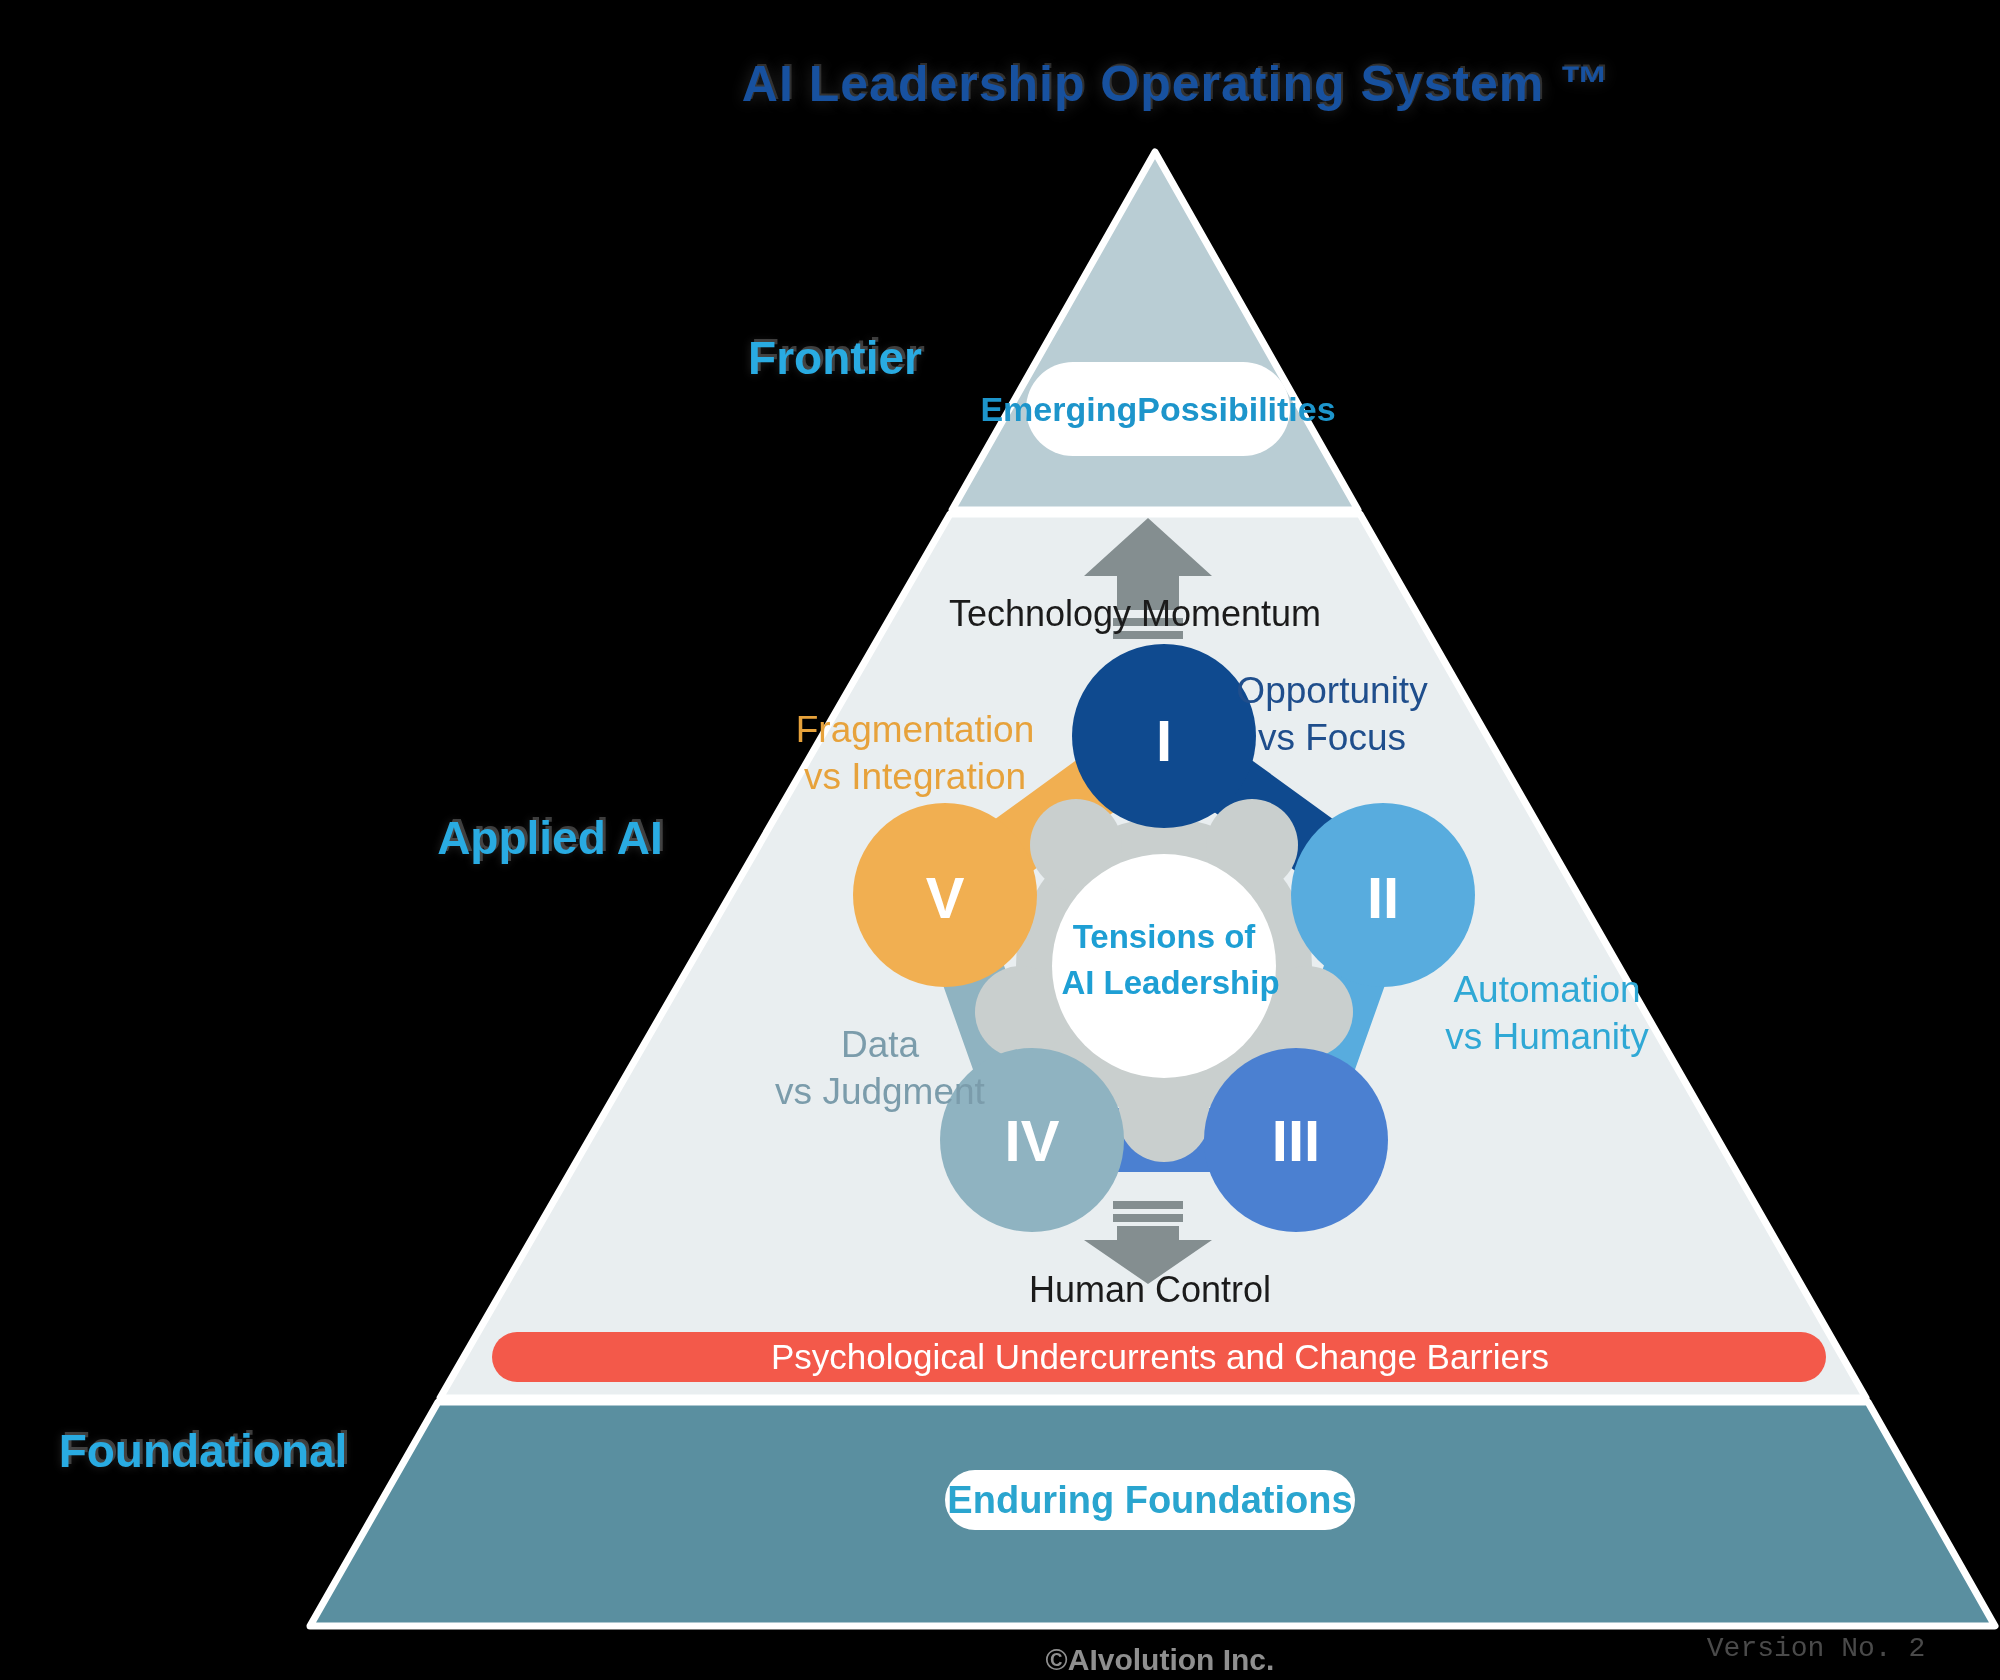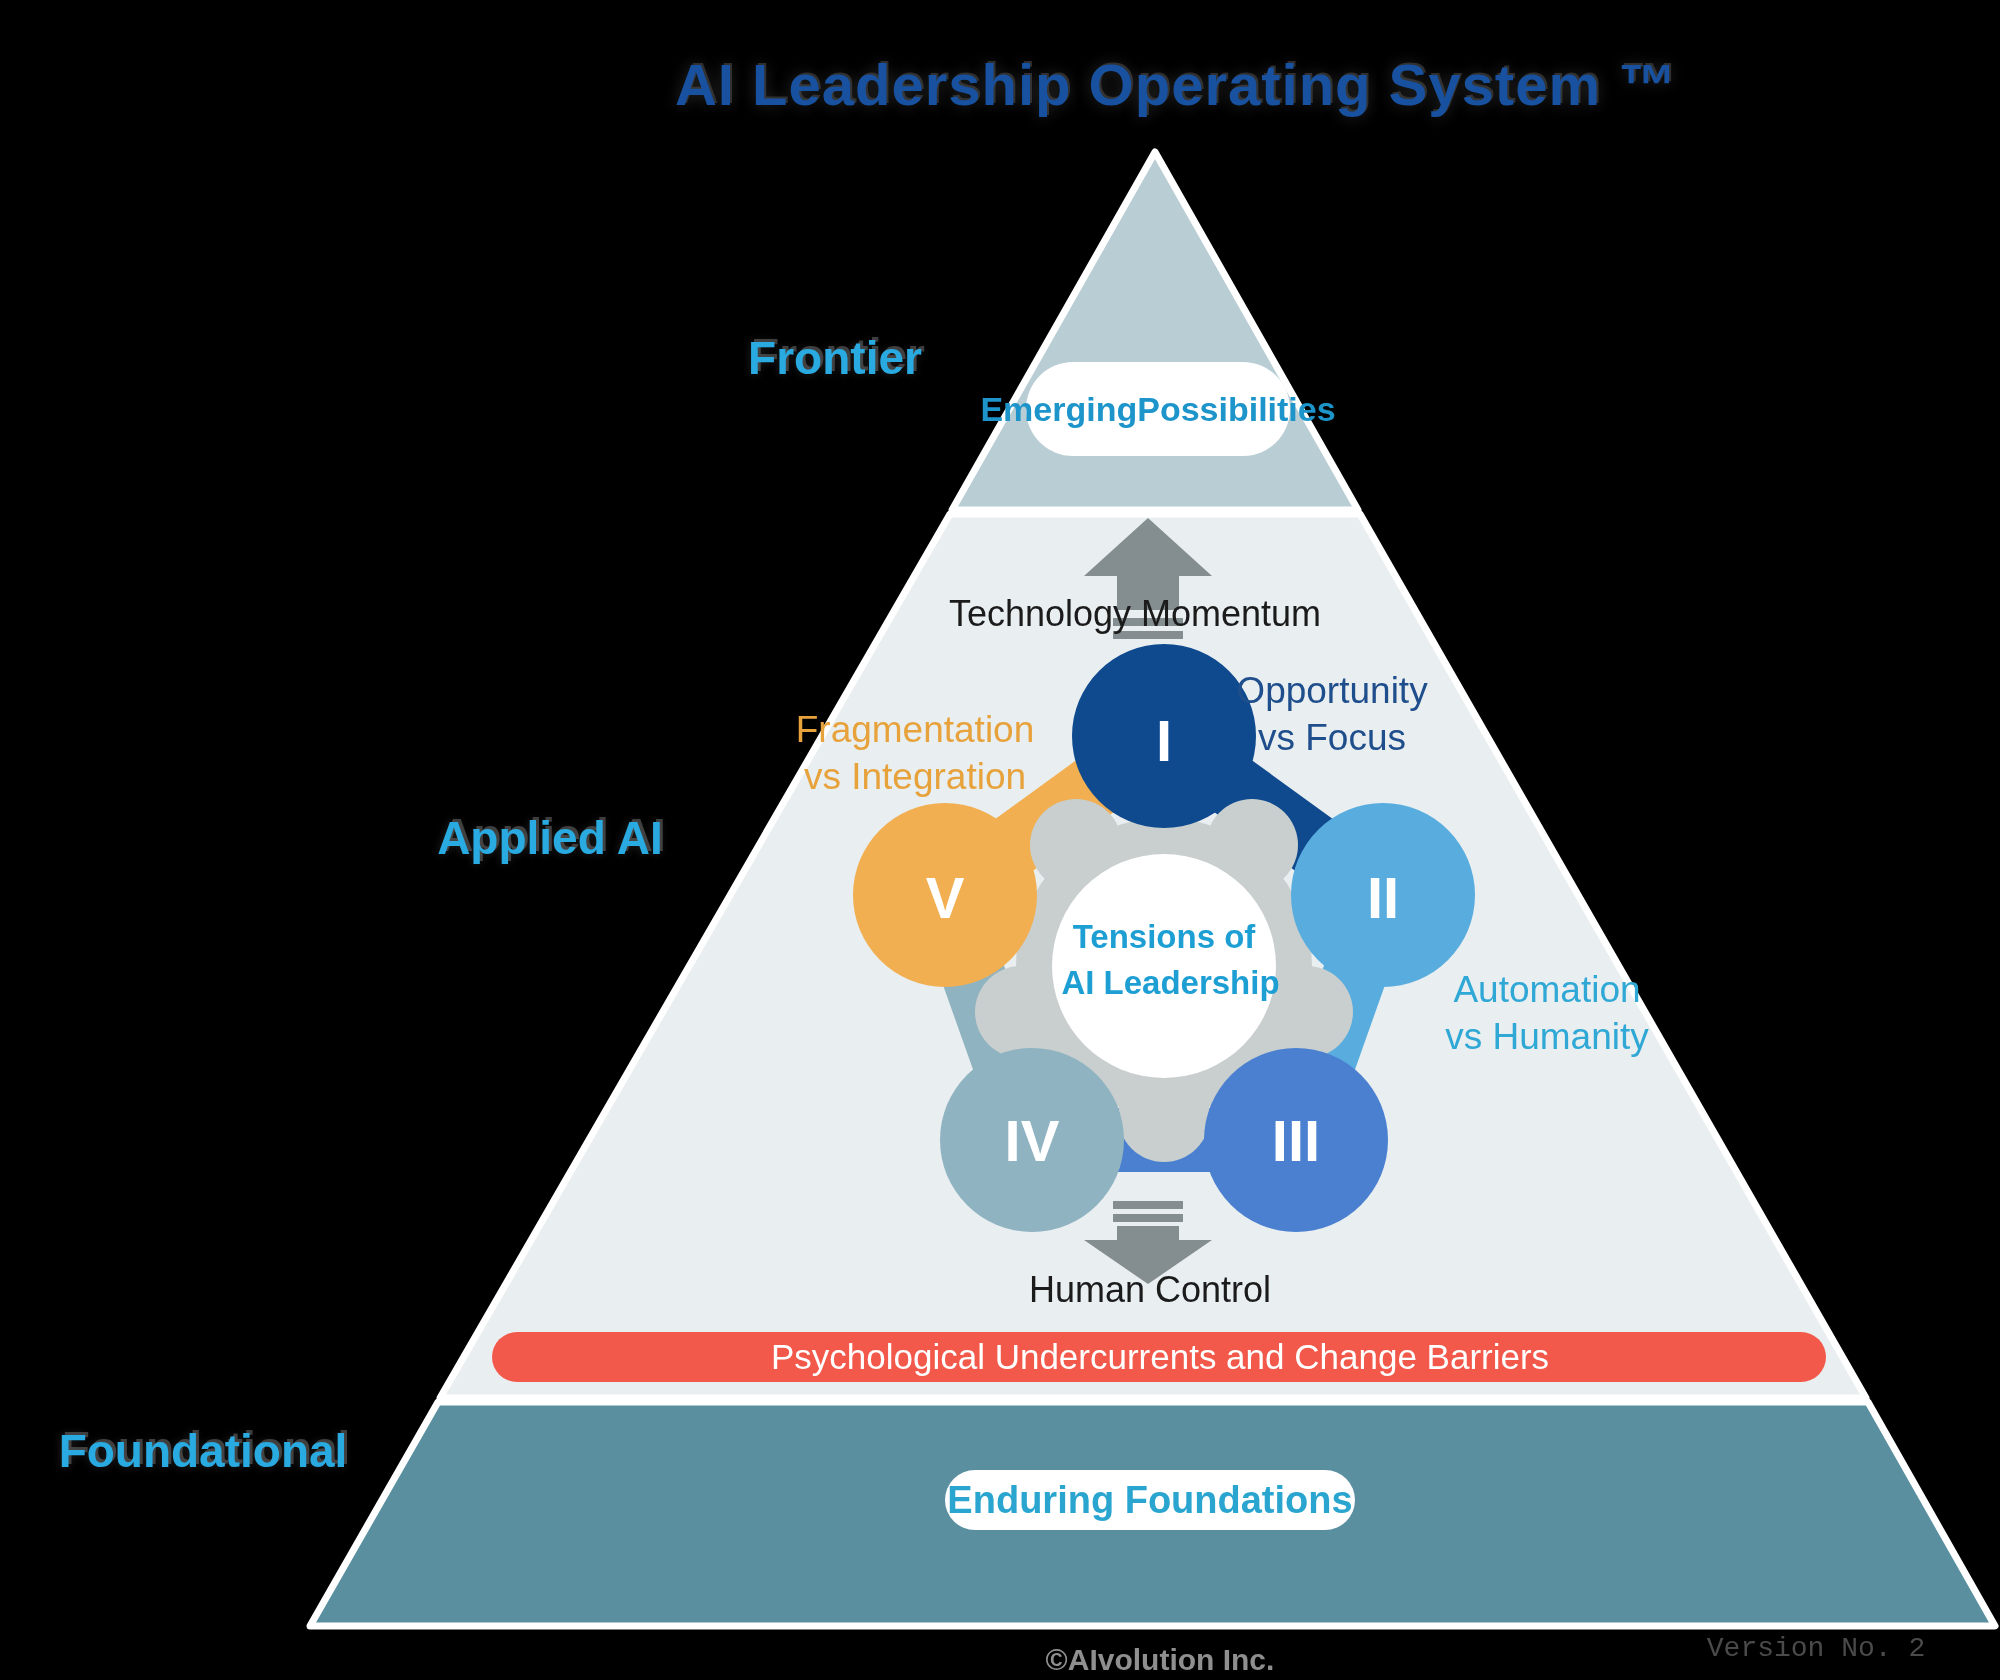--- a/index.html
+++ b/index.html
@@ -3,21 +3,21 @@
 <meta charset="utf-8">
 <style>
   html,body { margin:0; padding:0; background:#000; }
   .canvas {
     position:relative; width:2000px; height:1680px; background:#000;
     font-family:"Liberation Sans", sans-serif; overflow:hidden;
   }
   .canvas svg { position:absolute; left:0; top:0; }
   .abs { position:absolute; transform:translate(-50%,-50%); }
   .title {
-    color:#17519F; font-size:58px; font-weight:bold; letter-spacing:1px; white-space:nowrap;
+    color:#17519F; font-size:50px; font-weight:bold; letter-spacing:1px; white-space:nowrap;
     text-shadow: 2px -2px 0 rgba(95,95,95,0.45), 0 0 16px rgba(120,120,120,0.35);
   }
   .layer-label {
     font-size:46px; font-weight:bold; color:#29ABE2; white-space:nowrap;
     text-shadow: 3px -3px 0 rgba(110,110,110,0.55), 0 0 10px rgba(110,110,110,0.35);
   }
   .flow-label { font-size:36px; color:#1b1b1b; white-space:nowrap; font-weight:500; }
   .tension-label { font-size:37px; line-height:1.28; text-align:center; white-space:nowrap; }
   .tension-label span { display:block; }
   .t1 { color:#1F4E8C; }
@@ -104,20 +104,24 @@
   <div class="abs flow-label" style="left:1150px; top:1290px;">Human Control</div>
 
   <div class="abs tension-label t2" style="left:1547px; top:1013px;">
     <span>Automation</span>
     <span>vs Humanity</span>
   </div>
   <div class="abs tension-label t1" style="left:1332px; top:714px;">
     <span>Opportunity</span>
     <span>vs Focus</span>
   </div>
+  <div class="abs tension-label t4" style="left:880px; top:1068px;">
+    <span>Data</span>
+    <span>vs Judgment</span>
+  </div>
   <div class="abs tension-label t5" style="left:915px; top:753px;">
     <span>Fragmentation</span>
     <span>vs Integration</span>
   </div>
 
   <div class="abs numeral" style="left:1164px; top:740px;">I</div>
   <div class="abs numeral" style="left:1383px; top:897px;">II</div>
   <div class="abs numeral" style="left:1296px; top:1140px;">III</div>
   <div class="abs numeral" style="left:1032px; top:1140px;">IV</div>
   <div class="abs numeral" style="left:945px; top:897px;">V</div>

